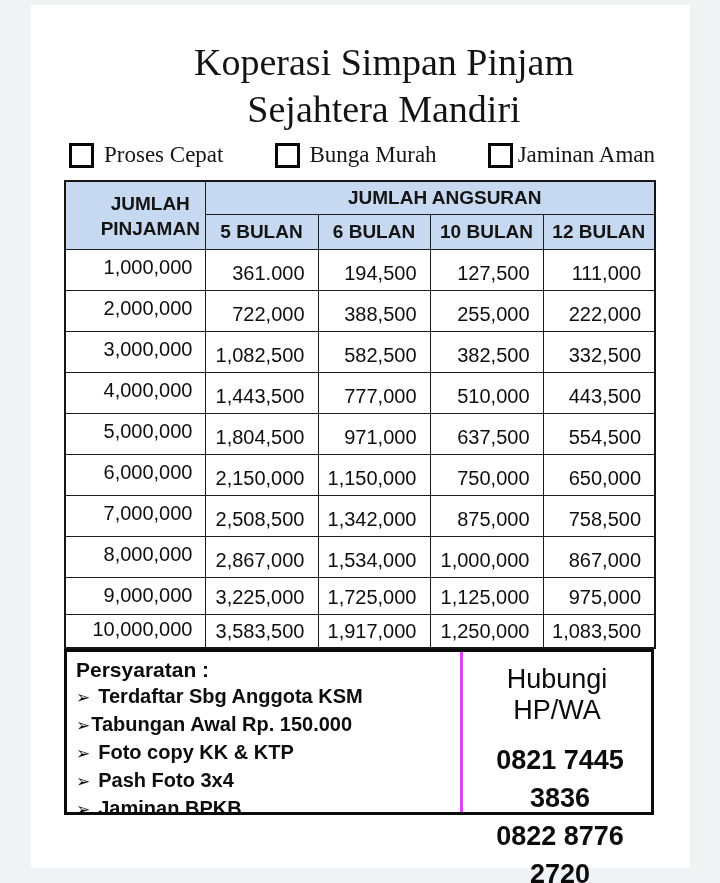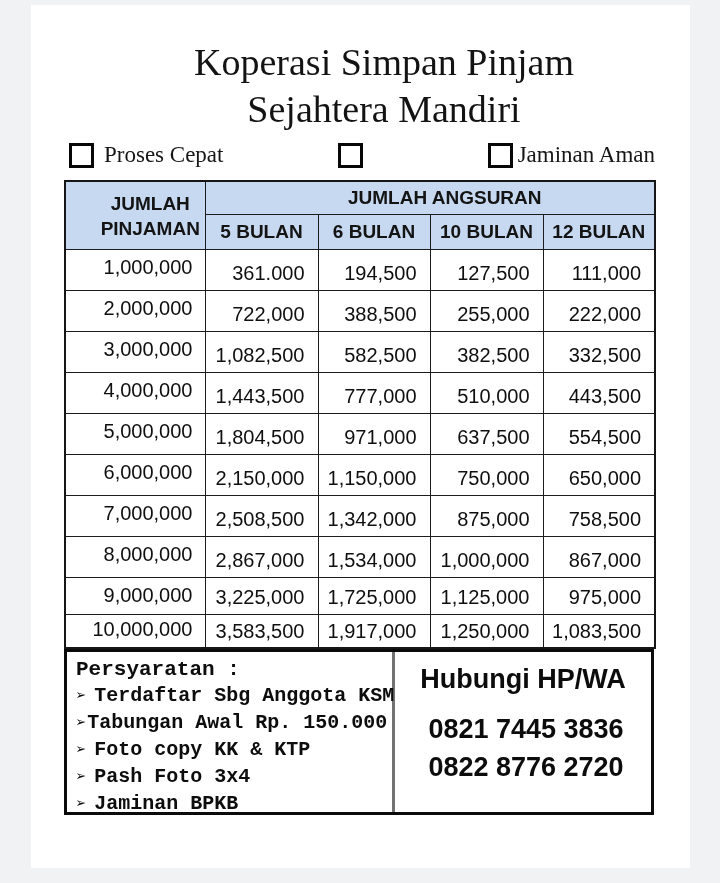--- a/index.html
+++ b/index.html
@@ -65,35 +65,34 @@
   .loan-table tbody tr:nth-child(10){height:33px;}
   .loan-table tbody tr:nth-child(10) td.pin{padding-top:3px;}
   .loan-table tbody tr:nth-child(10) td.ang{padding-bottom:4px;}
   
   .bottom{
     display:flex;width:590px;height:166px;
     margin-left:33px;box-sizing:border-box;
     border:3px solid #0b0b0b;
   }
   .req-box{
-    width:328px;box-sizing:border-box;flex:none;
-    border-right:3px solid #737373;
+    width:396px;box-sizing:border-box;flex:none;
+    border-right:3px solid #d946ef;
     padding:4px 4px 0 9px;
-    font-family:Liberation Mono, monospace;
   }
   .req-title{font-size:21px;font-weight:700;line-height:27px;color:#0d0d0d;}
   .req-item{
     display:flex;align-items:baseline;
     font-size:20px;font-weight:700;line-height:26px;color:#0d0d0d;
     white-space:nowrap;
   }
   .arrow{flex:none;font-size:17px;margin-right:8px;}
   .req-item.tight .arrow{margin-right:1px;}
   .contact-box{flex:1;text-align:center;padding-top:12px;}
-  .contact-title{font-size:27px;font-weight:700;margin-bottom:15px;color:#0c0c0c;}
+  .contact-title{font-size:27px;font-weight:400;margin-bottom:15px;color:#0c0c0c;}
   .phone{font-size:27px;font-weight:700;line-height:38px;color:#0c0c0c;padding-left:6px;}
   
   .address{
     margin-top:14px;text-align:center;
     font-family:"Liberation Serif","DejaVu Serif",serif;
     font-size:20px;color:#131313;
   }
 </style>
 </head>
 <body>
@@ -106,20 +105,21 @@
       <div>Sejahtera Mandiri</div>
     </div>
 
     <div class="features" id="features">
         <div class="feature">
           <span class="cb"></span>
           <span class="feature-label">Proses Cepat</span>
         </div>
         <div class="feature">
           <span class="cb"></span>
+          <span class="feature-label">Bunga Murah</span>
         </div>
         <div class="feature">
           <span class="cb"></span>
           <span class="feature-label">Jaminan Aman</span>
         </div>
       </div>
 
     <table class="loan-table">
       <colgroup>
         <col style="width:140px">

